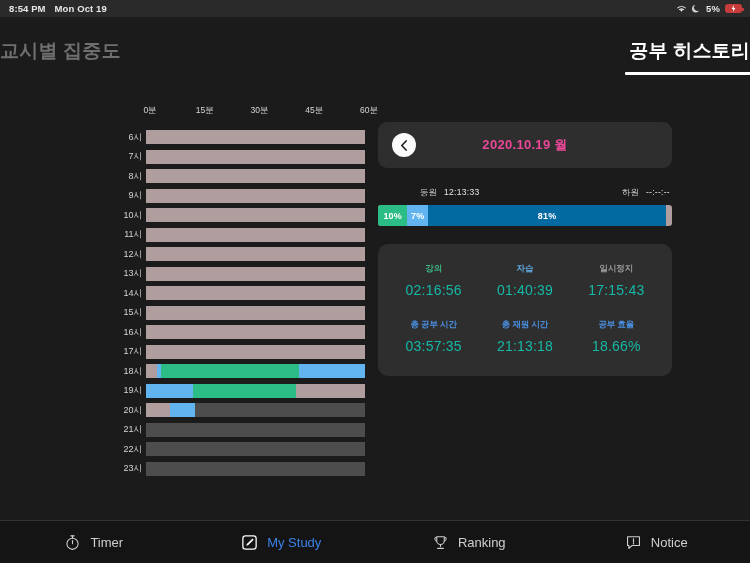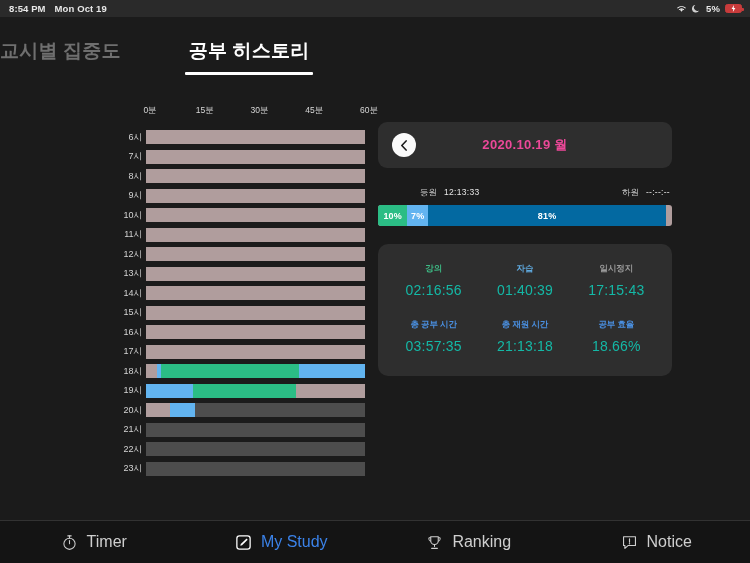--- a/index.html
+++ b/index.html
@@ -33,22 +33,22 @@
     display:flex; align-items:center; justify-content:center;
   }
   .batt:after{
     content:""; position:absolute; right:-3px; top:2.6px;
     width:1.6px; height:3.6px; background:#c83b3b; border-radius:0 1px 1px 0;
   }
   .bolt{ width:5px; height:7px; display:block; }
 
   
   .tabs{
-    height:72px; display:flex; align-items:center; justify-content:flex-start;
-    gap:68px; padding-top:6px;
+    height:72px; display:flex; align-items:center; justify-content:space-between;
+    gap:120px; padding-top:6px;
   }
   .tab{
     position:relative; font-size:19px; font-weight:bold;
     color:#6f6f6f; padding-bottom:11px; cursor:pointer;
     letter-spacing:.2px;
   }
   .tab.active{ color:#ffffff; }
   .tab.active:after{
     content:""; position:absolute; left:-4px; right:-4px; bottom:0;
     height:3px; background:#ffffff; border-radius:1px;
@@ -130,21 +130,21 @@
   .stat .val{ font-size:14px; font-weight:normal; color:#14b8a6; letter-spacing:.2px; }
 
   
   .navbar{
     position:absolute; left:0; bottom:0; width:750px; height:43px;
     background:#141414; border-top:1px solid #323232;
     display:flex; align-items:center;
   }
   .navitem{
     flex:1; display:flex; align-items:center; justify-content:center;
-    gap:9px; color:#cfcfcf; font-size:16px; cursor:pointer;
+    gap:9px; color:#cfcfcf; font-size:13px; cursor:pointer;
   }
   .navitem.active{ color:#3b82e8; }
   .navico{ width:17px; height:17px; display:block; }
 </style>
 </head>
 <body>
 
 <div class="statusbar">
   <span class="sb-time">8:54 PM</span>
   <span class="sb-date">Mon Oct 19</span>

